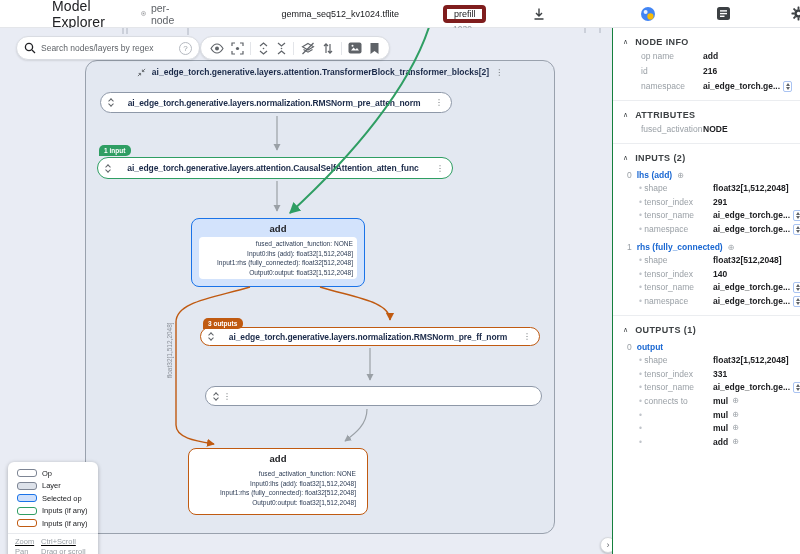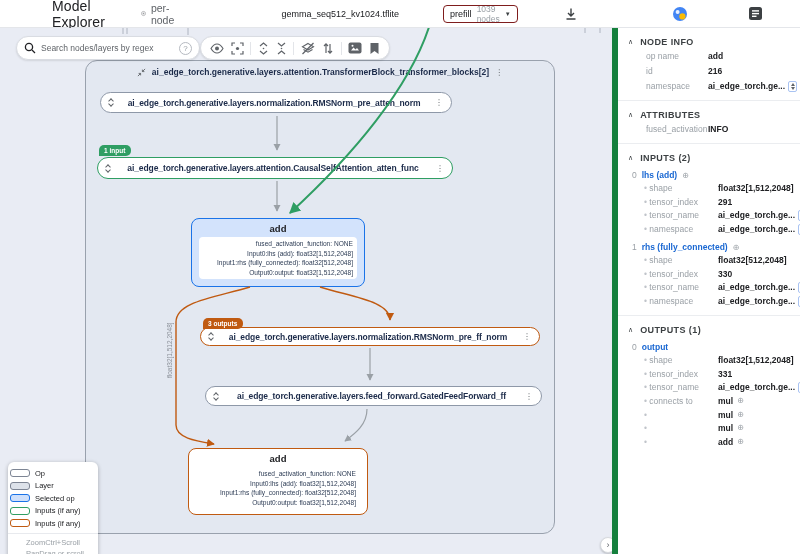--- a/index.html
+++ b/index.html
@@ -6,22 +6,22 @@
   html,body { width:800px; height:554px; font-family:"Liberation Sans", sans-serif; background:#fff; }
   .app { position:relative; width:800px; height:554px; overflow:hidden; background:#fff; }
 
   
   .topbar { position:absolute; left:0; top:0; width:800px; height:28px; background:#fff;
             border-bottom:1px solid #e4e6ea; display:flex; align-items:center; padding:0 14px 0 9px;gap:36px; }
   .apptitle { font-size:14px; color:#202124; margin-left:7px; letter-spacing:.1px; }
   .addbtn { margin-left:auto; display:flex; align-items:center; gap:5px; color:#5f6368; font-size:10.5px; cursor:pointer; }
   .vdiv { width:1px; height:17px; background:#e0e2e6; margin:0 11px; }
   .modelname { font-size:9px; font-weight:normal; color:#202124; }
-  .selector { display:flex; align-items:center; gap:5px; border:1px solid #7f1d1d; border-radius:4px;
-              height:18px; padding:0 6px; margin-left:8px; }
+  .selector { display:flex; align-items:center; gap:5px; border:4px solid #7f1d1d; border-radius:4px;
+              height:18px; padding:0 6px; margin-left:8px;flex-direction:column; }
   .selector .sgraph { font-size:9px; color:#202124; }
   .selector .snodes { font-size:8.5px; color:#9aa0a6; }
   .selector .caret { font-size:6px; color:#3c4043; }
   .tb-icon { display:flex; align-items:center; justify-content:center; cursor:pointer; }
   .dl { margin-left:10px; }
   .ic-gap { margin-left:24px; }
 
   
   .canvas { position:absolute; left:0; top:28px; width:612px; height:526px; background:#e9ecf4; overflow:hidden; }
 
@@ -69,40 +69,40 @@
   .attrbox { margin:3px 7px 0 7px; border-radius:4px; padding:2px 4px; }
   .n3 .attrbox { background:#fff; }
   .attr { font-size:6.6px; line-height:9.5px; text-align:right; color:#2d3c55; white-space:nowrap; }
 
   
   .edges { position:absolute; left:0; top:0; pointer-events:none; z-index:2; }
 
   
   .legend { position:absolute; left:8px; top:434px; width:90px; background:#fff; border-radius:6px;
             box-shadow:0 1px 4px rgba(0,0,0,.28); padding:5px 0 4px 0; z-index:4; }
-  .lrow { display:flex; align-items:center; gap:5px; padding:0 2px; height:12.5px; }
+  .lrow { display:flex; align-items:center; gap:5px; padding:0 9px; height:12.5px; }
   .swatch { width:20px; height:8px; border-radius:3px; flex:none; border:1px solid #7d8594; background:#fff; }
   .swatch.layer-sw { background:#dde2ea; }
   .swatch.sel-sw { background:#cfe0fb; border-color:#1a73e8; }
   .swatch.in-sw { border:1.3px solid #2f9e63; }
   .swatch.out-sw { border:1.3px solid #c05a11; }
   .lrow span { font-size:7.5px; color:#202124; white-space:nowrap; }
   .ldiv { height:1px; background:#e8eaee; margin:3px 0; }
-  .hrow { display:flex; padding:0 18px; height:10.5px; align-items:flex-end; }
+  .hrow { display:flex; padding:0 7px; height:10.5px; align-items:flex-start;text-decoration:underline; }
   .hrow .hl { width:26px; font-size:7.5px; color:#9aa0a6; }
   .hrow .hv { font-size:7.5px; color:#9aa0a6; white-space:nowrap; }
 
   .ptoggle { position:absolute; left:600px; top:509px; width:16px; height:16px; background:#fff;
              border:1px solid #d7dade; border-radius:50%; box-shadow:0 1px 2px rgba(0,0,0,.2);
              display:flex; align-items:center; justify-content:center; font-size:9px; color:#5f6368;
              z-index:5; cursor:pointer; }
 
   
   .panel { position:absolute; left:612px; top:28px; width:188px; height:526px; background:#fff;
-           border-left:6px solid #15803d; overflow:hidden; font-size:8.5px; }
+           border-left:1px solid #15803d; overflow:hidden; font-size:8.5px; }
   .psec { padding:9px 8px 8px 10px; }
   .phead { display:flex; align-items:center; gap:7px; cursor:pointer; }
   .pchev { font-size:7px; color:#3c4043; }
   .ptitle { font-size:9px; font-weight:bold; color:#3c4043; letter-spacing:.4px; }
   .prow { display:flex; align-items:center; margin:4px 0 0 18px; line-height:11px; }
   .prow .plabel { width:62px; color:#9aa0a6; flex:none; white-space:nowrap; overflow:hidden; }
   .pval { color:#202124; font-weight:bold; white-space:nowrap; }
   .pdiv { height:1px; background:#ebedf0; }
   .pitem-head { display:flex; align-items:center; gap:5px; margin:7px 0 1px 4px; }
   .pidx { color:#9aa0a6; }
@@ -239,21 +239,20 @@
         </span>
       <span class="nlabel">ai_edge_torch.generative.layers.normalization.RMSNorm_pre_ff_norm</span>
       <span class="dots">⋮</span>
     </div>
 
     <div class="node n5">
       <span class="expander">
           <i class="chv up"></i>
           <i class="chv dn"></i>
         </span>
-      <span class="nlabel">ai_edge_torch.generative.layers.feed_forward.GatedFeedForward_ff</span>
       <span class="dots">⋮</span>
     </div>
 
     <div class="opnode n6">
       <div class="optitle">add</div>
       <div class="attrbox">
         <div class="attr">fused_activation_function: NONE</div>
         <div class="attr">Input0:lhs (add): float32[1,512,2048]</div>
         <div class="attr">Input1:rhs (fully_connected): float32[512,2048]</div>
         <div class="attr">Output0:output: float32[1,512,2048]</div>
@@ -408,21 +407,21 @@
     </section>
     <div class="pdiv"></div>
 
     <section class="psec">
       <div class="phead">
         <span class="pchev">∧</span>
         <span class="ptitle">ATTRIBUTES</span>
       </div>
       <div class="prow">
         <span class="plabel">fused_activation...</span>
-        <span class="pval">INFO</span>
+        <span class="pval">NODE</span>
       </div>
     </section>
     <div class="pdiv"></div>
 
     <section class="psec">
       <div class="phead">
         <span class="pchev">∧</span>
         <span class="ptitle">INPUTS (2)</span>
       </div>
 
@@ -463,21 +462,21 @@
           <span class="pidx">1</span>
           <span class="pname">rhs (fully_connected)</span>
           <span class="ptarget">⊕</span>
         </div>
         <div class="pbrow">
           <span class="plabel">shape</span>
           <span class="pval">float32[512,2048]</span>
         </div>
         <div class="pbrow">
           <span class="plabel">tensor_index</span>
-          <span class="pval">330</span>
+          <span class="pval">140</span>
         </div>
         <div class="pbrow">
           <span class="plabel">tensor_name</span>
           <span class="pval">ai_edge_torch.ge...</span>
           <span class="stepper">
               <i class="tri-up"></i>
               <i class="tri-dn"></i>
             </span>
         </div>
         <div class="pbrow">

